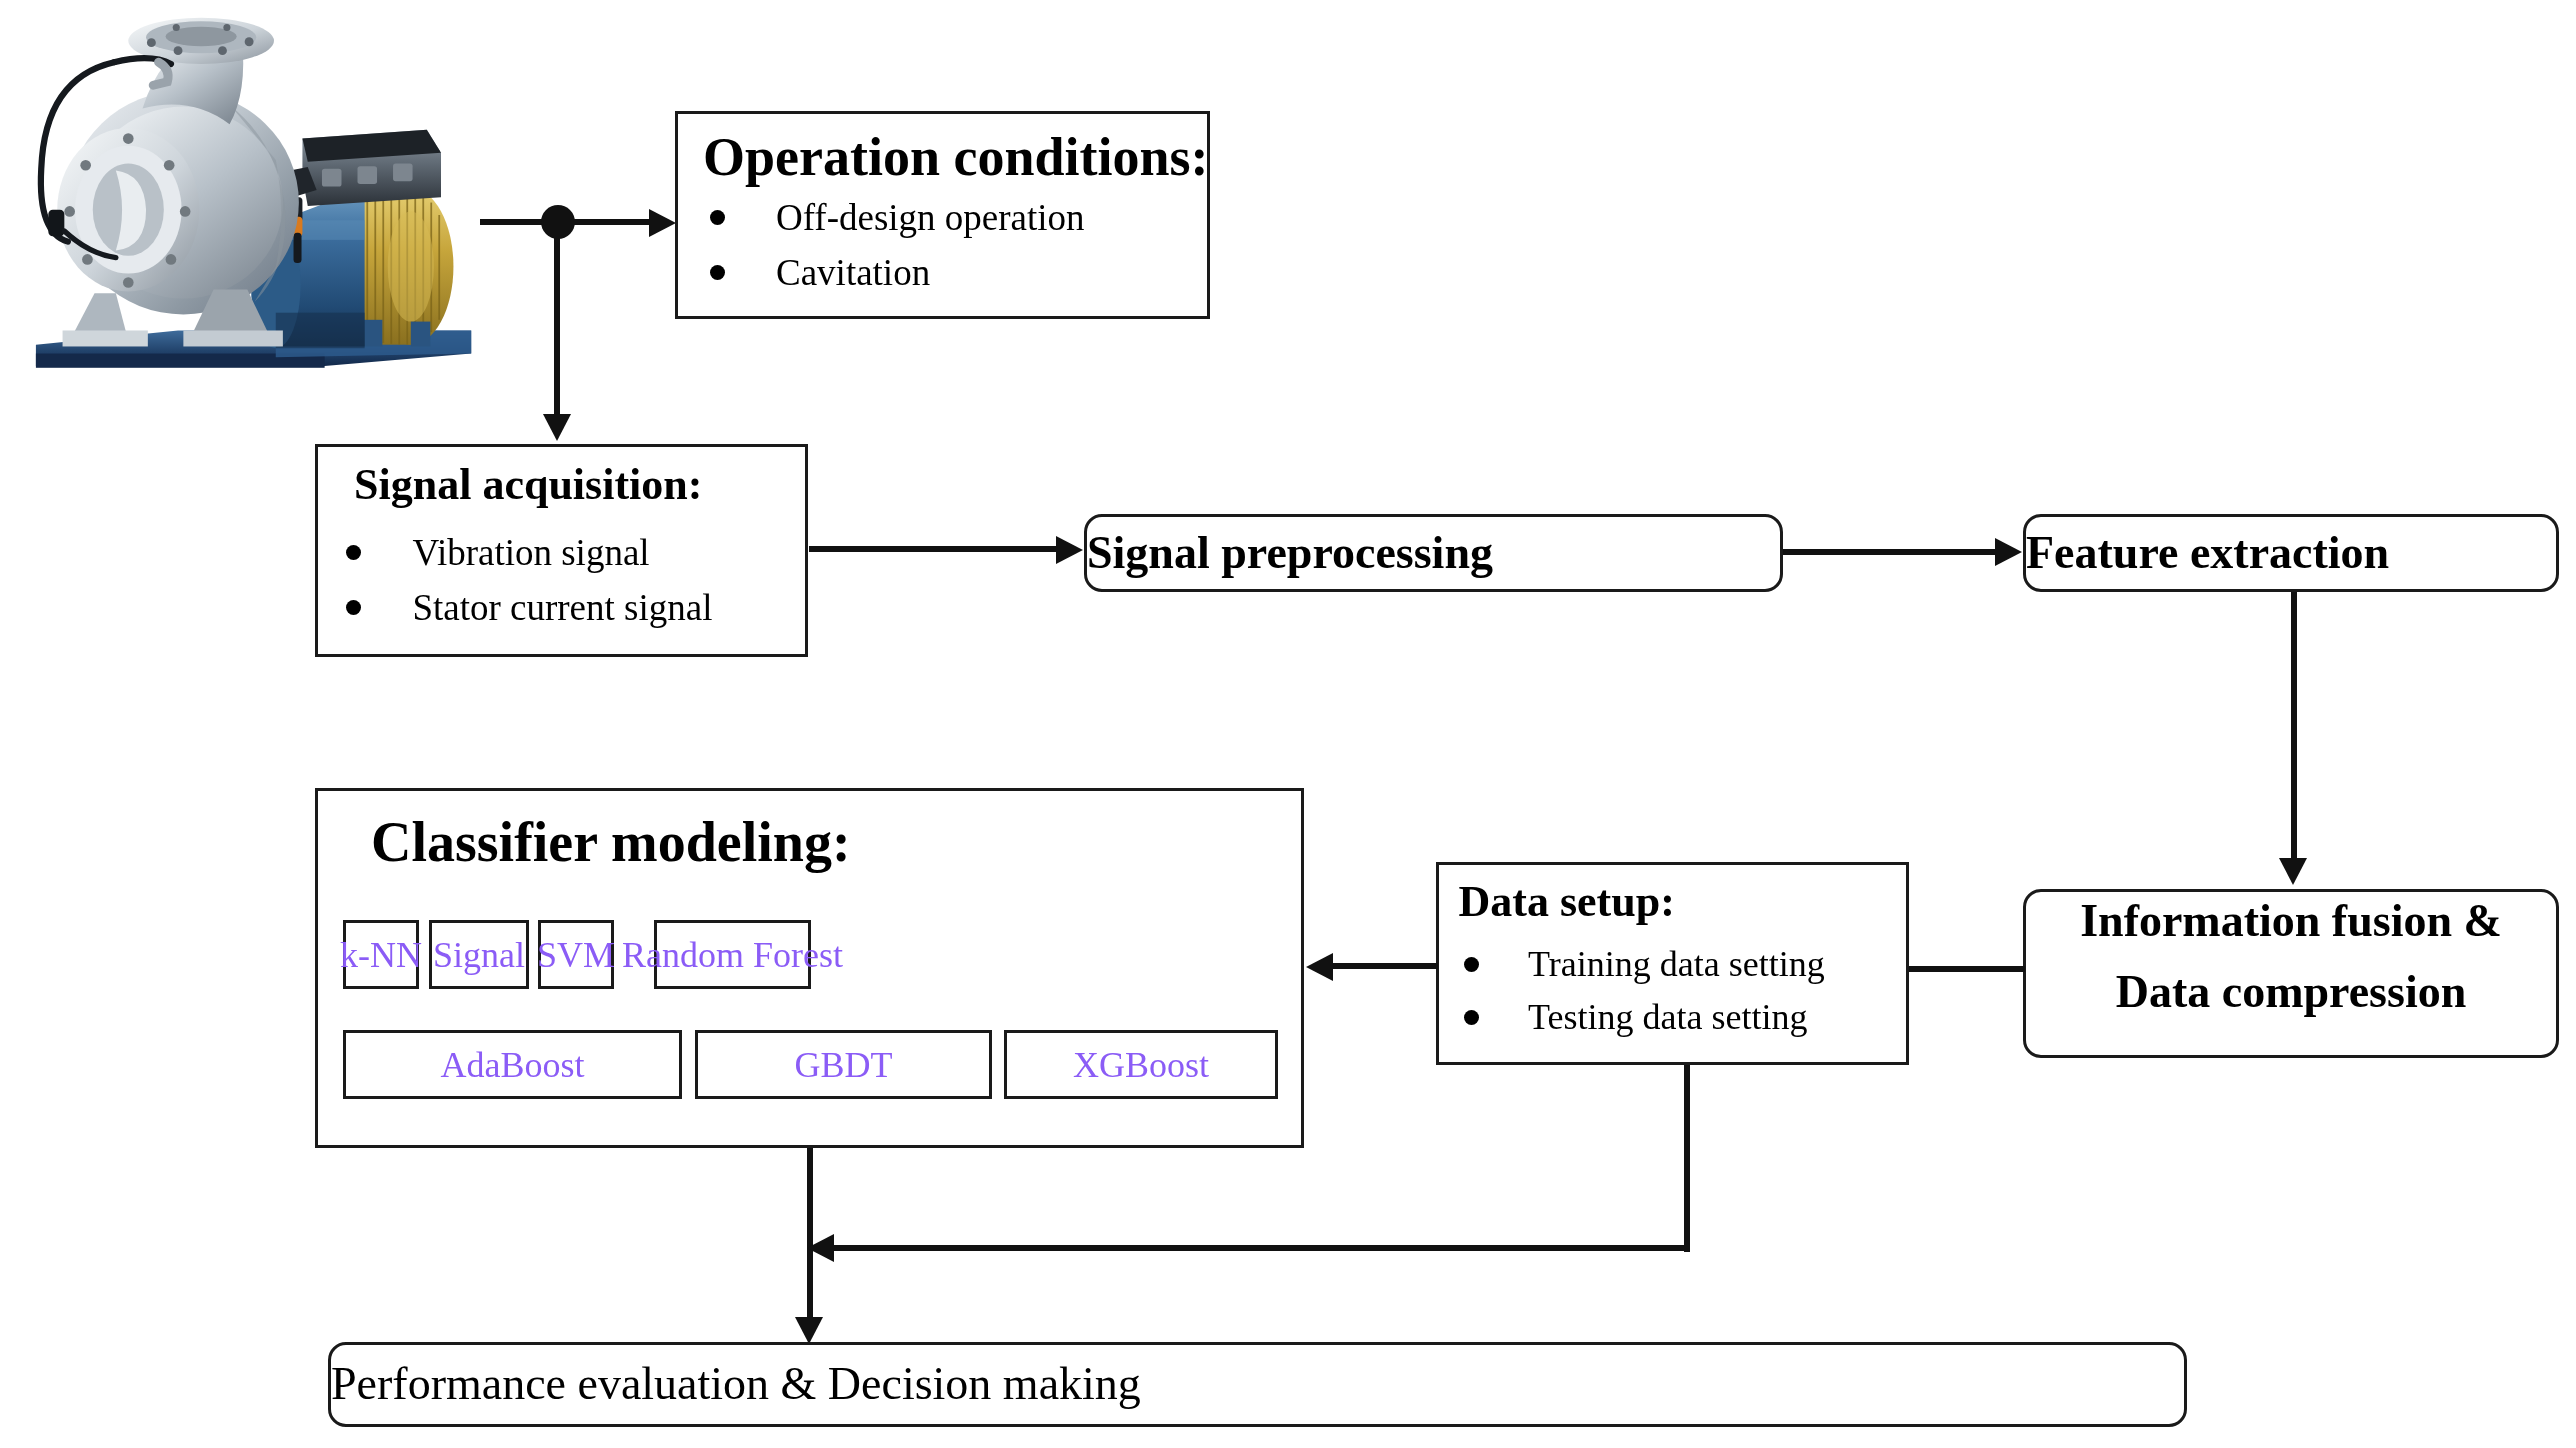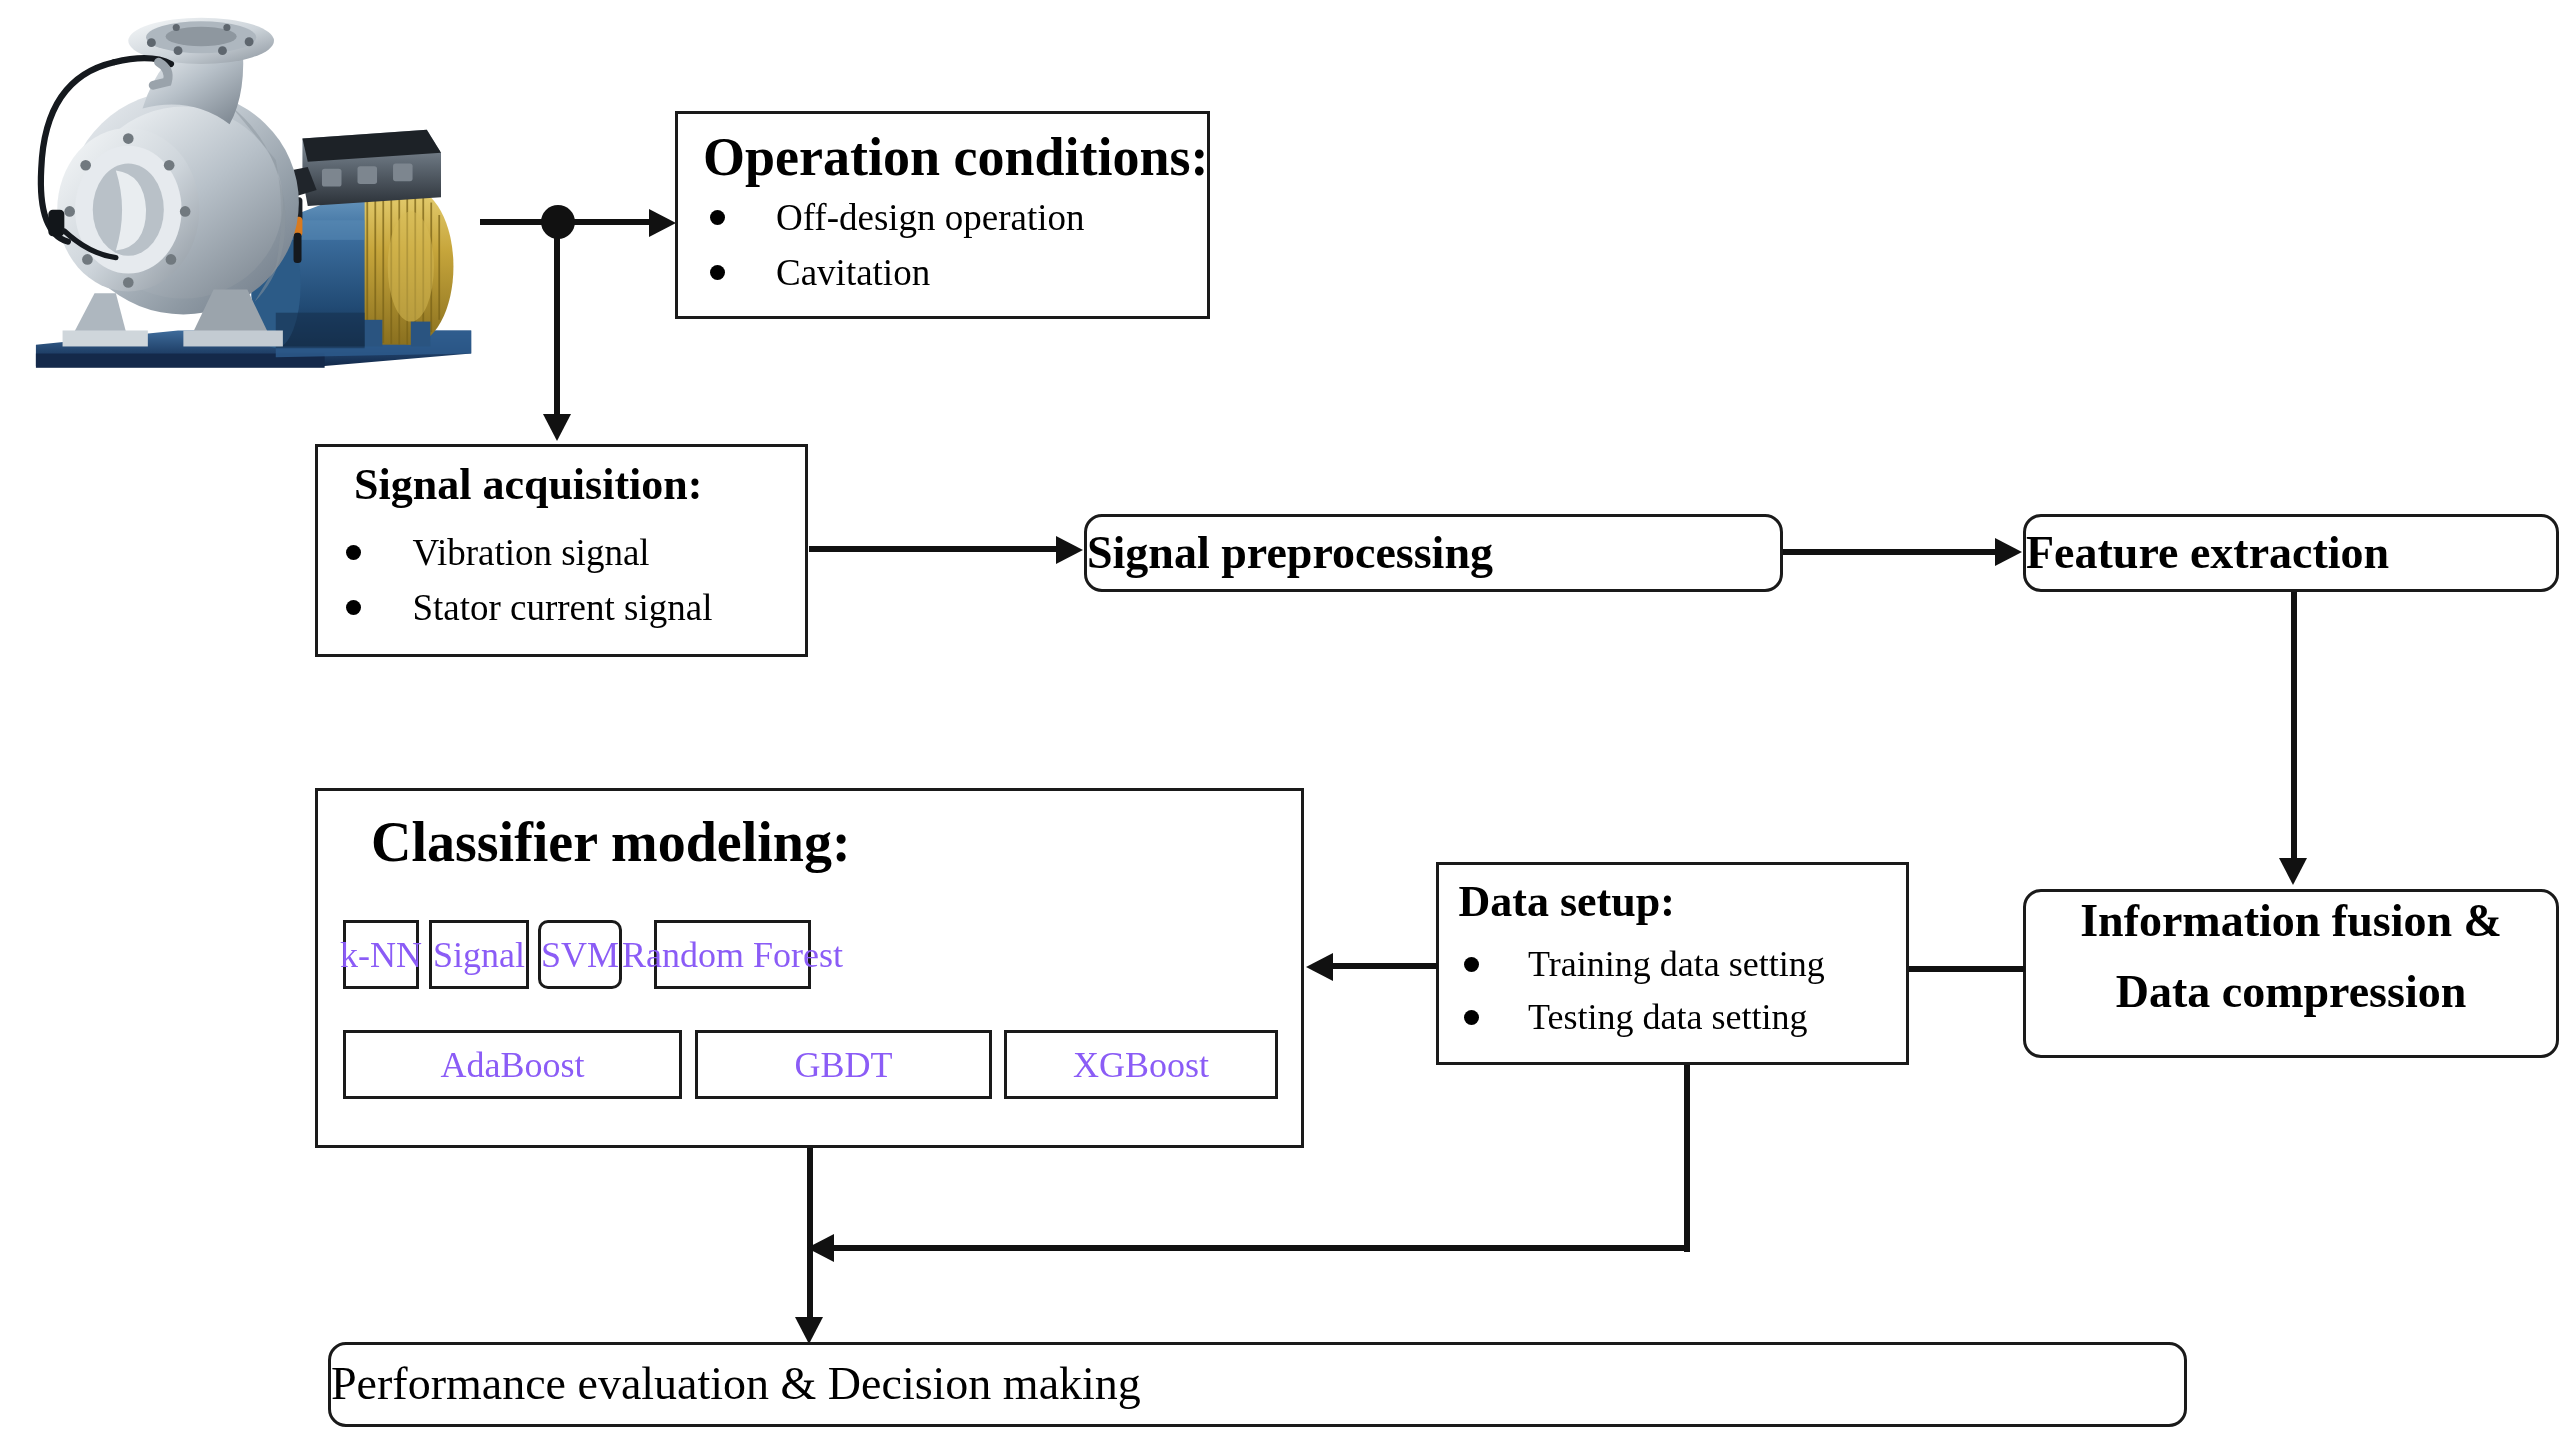--- a/index.html
+++ b/index.html
@@ -338,21 +338,21 @@
   <div class="box" style="left:315px; top:788px; width:989px; height:360px;">
     <div class="box-title" style="position:absolute; left:53px; top:19px; font-size:56px;">Classifier modeling:</div>
   </div>
 
   <div class="clf-btn" style="left:343px; top:920px; width:76px; height:69px;">
     <span>k-NN</span>
   </div>
   <div class="clf-btn" style="left:429px; top:920px; width:100px; height:69px;">
     <span>Signal</span>
   </div>
-  <div class="clf-btn" style="left:538px; top:920px; width:84px; height:69px;border-radius:10px;">
+  <div class="clf-btn" style="left:538px; top:920px; width:76px; height:69px;">
     <span>SVM</span>
   </div>
   <div class="clf-btn" style="left:654px; top:920px; width:157px; height:69px;">
     <span>Random Forest</span>
   </div>
 
   <div class="clf-btn" style="left:343px; top:1030px; width:339px; height:69px;">
     <span>AdaBoost</span>
   </div>
   <div class="clf-btn" style="left:695px; top:1030px; width:297px; height:69px;">

